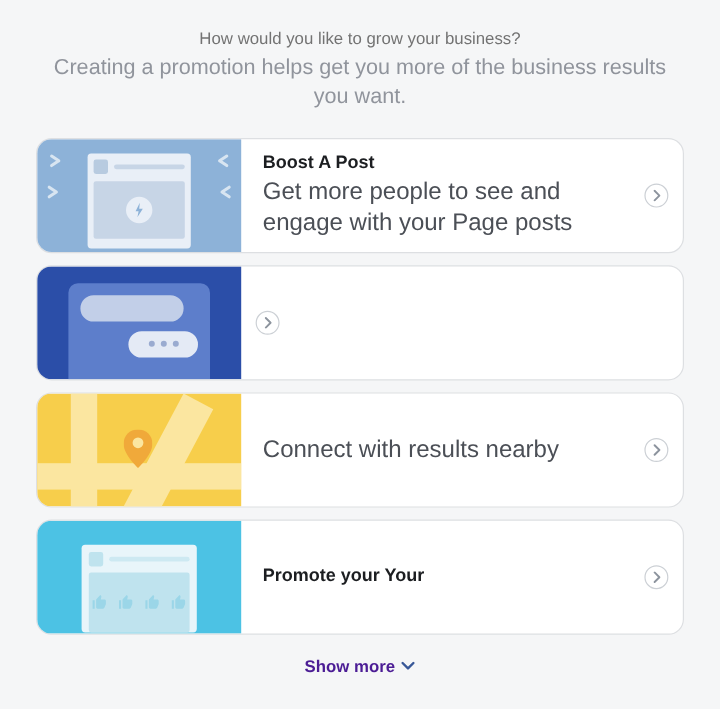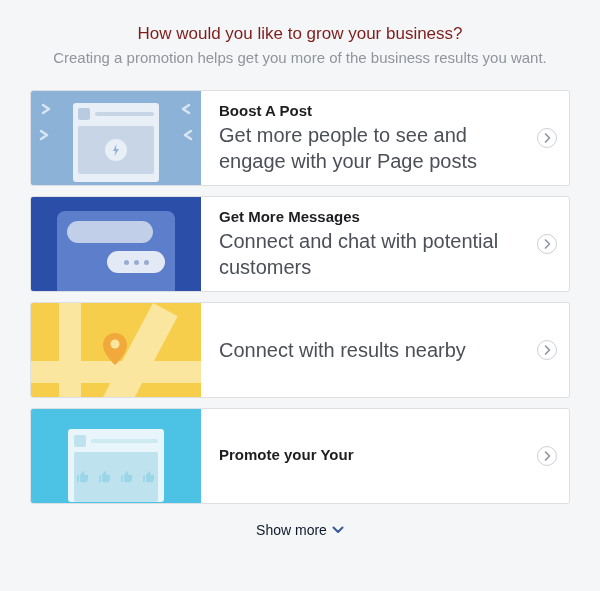--- a/index.html
+++ b/index.html
@@ -11,41 +11,41 @@
       overflow: hidden;
     }
     .container {
       padding: 24px 30px 10px;
     }
     .header {
       text-align: center;
       margin-bottom: 22px;
     }
     .title {
-      font-size: 17px;
-      color: #7f1d1d;
+      font-size: 14px;
+      color: #737373;
       font-weight: 400;
       margin-bottom: 4px;
     }
     .subtitle {
-      font-size: 15px;
+      font-size: 18px;
       color: #90949c;
       line-height: 1.35;
     }
     .cards {
       display: flex;
       flex-direction: column;
       gap: 10px;
     }
     .card {
       display: flex;
       align-items: stretch;
       background: #fff;
       border: 1px solid #dddfe2;
-      border-radius: 3px;
+      border-radius: 13px;
       height: 96px;
       cursor: pointer;
       overflow: hidden;
     }
     .thumb {
       width: 170px;
       flex: 0 0 170px;
       position: relative;
       overflow: hidden;
     }
@@ -79,23 +79,23 @@
       border: 1px solid #ccd0d5;
       border-radius: 50%;
       display: flex;
       align-items: center;
       justify-content: center;
     }
     .chevron svg { display: block; }
     .show-more {
       text-align: center;
       margin-top: 18px;
-      color: #0f172a;
+      color: #4c1d95;
       font-size: 14px;
-      font-weight: 400;
+      font-weight: 700;
       cursor: pointer;
       display: flex;
       align-items: center;
       justify-content: center;
       gap: 5px;
     }
     .show-more svg { display: block; }
 
     
     .thumb-boost { background: #8db2d8; }
@@ -221,24 +221,20 @@
       <div class="thumb thumb-msg">
         <div class="panel">
           <div class="bubble1"></div>
           <div class="bubble2">
               <span class="dot"></span>
               <span class="dot"></span>
               <span class="dot"></span>
             </div>
         </div>
       </div>
-      <div class="content">
-        <div class="card-title">Get More Messages</div>
-        <div class="card-desc">Connect and chat with potential customers</div>
-      </div>
       <div class="chevron-wrap">
         <div class="chevron">
           <svg width="7" height="10" viewBox="0 0 7 10">
               <path d="M1.5 1 L5.5 5 L1.5 9" stroke="#8d949e" stroke-width="1.6" fill="none" stroke-linecap="round" stroke-linejoin="round"></path>
             </svg>
         </div>
       </div>
     </div>
 
     <div class="card">

